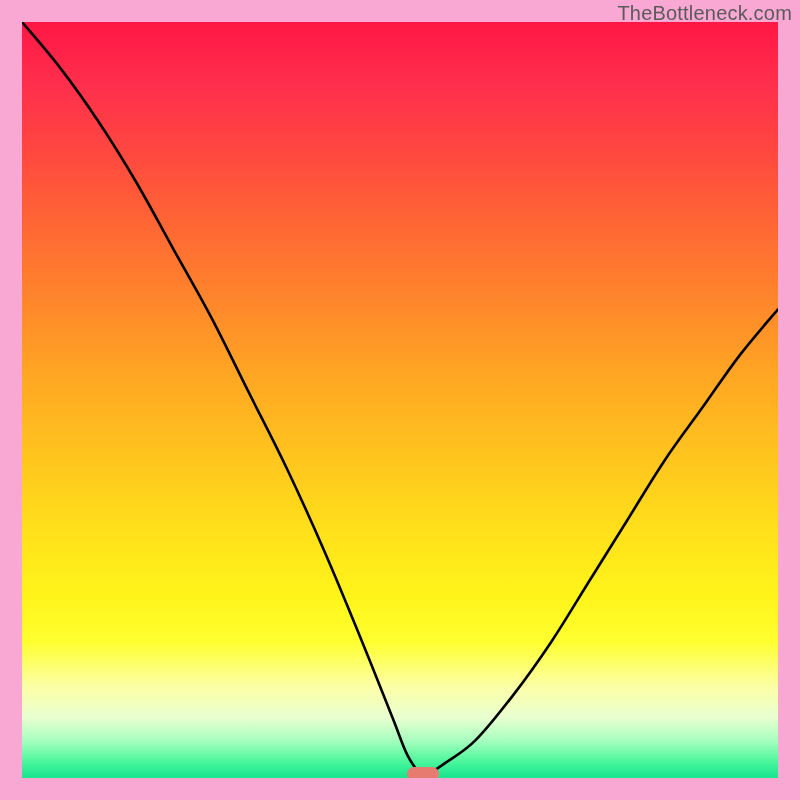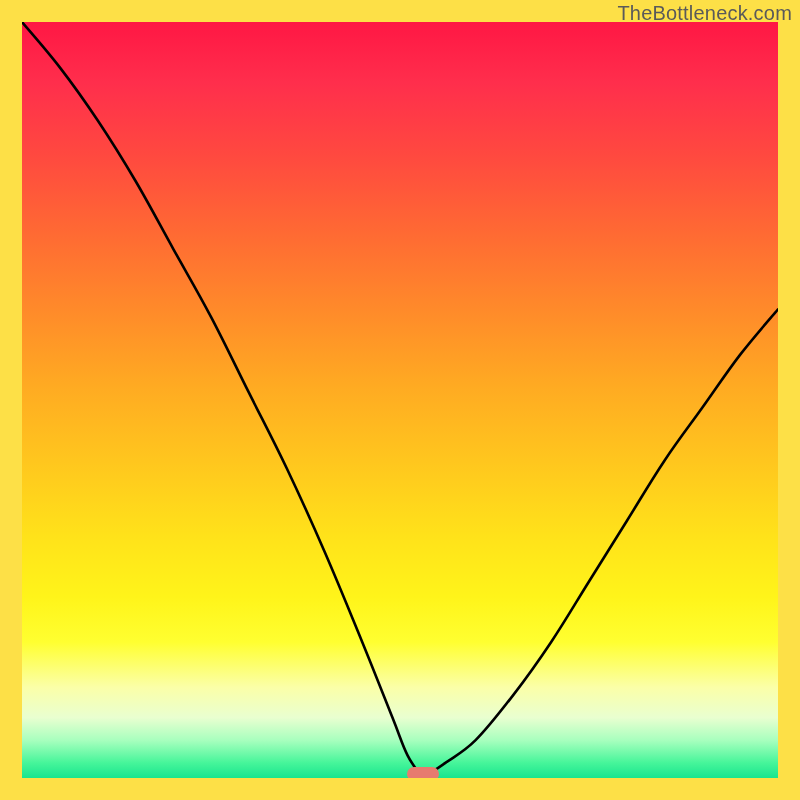--- a/index.html
+++ b/index.html
@@ -9,21 +9,21 @@
     height: 800px;
     background: #000;
     overflow: hidden;
   }
   .frame {
     position: absolute;
     left: 0;
     top: 0;
     width: 800px;
     height: 800px;
-    background: #fde047;
+    background: #f9a8d4;
   }
   .plot {
     position: absolute;
     left: 22px;
     top: 22px;
     width: 756px;
     height: 756px;
     overflow: hidden;
   }
   .gradient {

